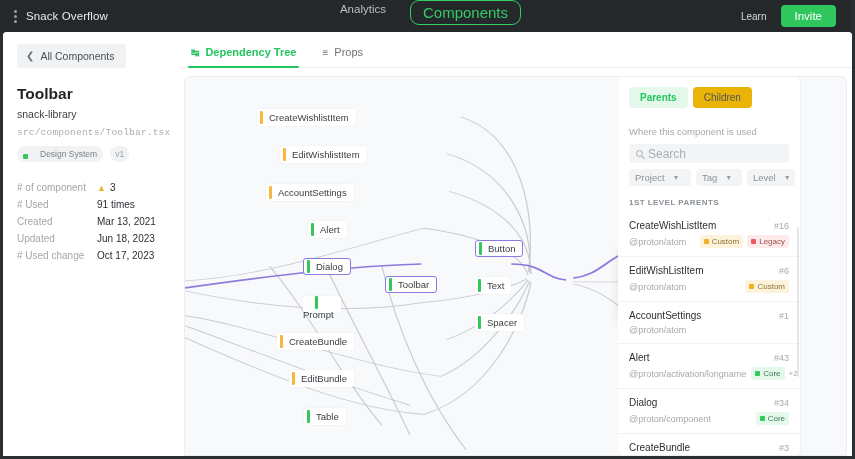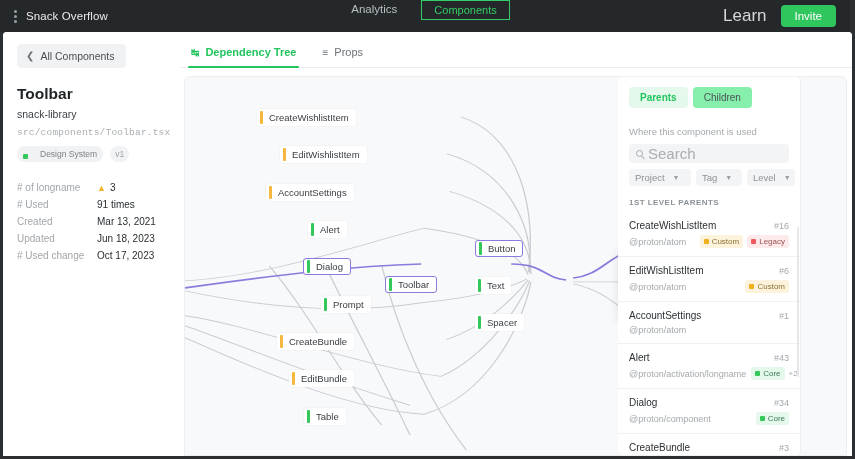--- a/index.html
+++ b/index.html
@@ -17,26 +17,26 @@
     display: flex; align-items: center;
   }
   #brand { display: flex; align-items: center; gap: 9px; margin-left: 14px; }
   .kebab { display: flex; flex-direction: column; gap: 2px; width: 3px; }
   .kebab i { display: block; width: 3px; height: 3px; border-radius: 50%; background: #9aa0a3; }
   #brand-name { color: #e8eaeb; font-size: 11.5px; letter-spacing: .1px; }
   #topnav { position: absolute; left: 0; top: 0; width: 855px; height: 32px;
             display: flex; align-items: flex-start; justify-content: center; gap: 18px; }
   .topnav-link { color: #b9bec1; font-size: 11.5px; padding: 3px 6px; }
   .topnav-pill {
-    color: #33cc66; font-size: 11px; border: 1px solid #33cc66;
-    border-radius: 0; padding: 3px 12px;
+    color: #33cc66; font-size: 15px; border: 1px solid #33cc66;
+    border-radius: 9px; padding: 3px 12px;
   }
   #topright { position: absolute; right: 14px; top: 0; height: 32px;
               display: flex; align-items: center; gap: 14px; }
-  #learn-link { color: #d6d9da; font-size: 17px; margin-left: 39px; }
+  #learn-link { color: #d6d9da; font-size: 10px; margin-left: 39px; }
   #invite-btn {
     background: #2fc65e; color: #ffffff; font-size: 11.5px;
     border: none; border-radius: 4px; padding: 5px 14px; cursor: pointer;
   }
 
   
   #app {
     position: absolute; left: 3px; top: 32px; width: 849px; height: 424px;
     background: #ffffff; border-radius: 4px 4px 0 0; overflow: hidden;
   }
@@ -115,32 +115,32 @@
 
   
   #right-panel {
     position: absolute; left: 437px; top: 44px; width: 183px; bottom: 0;
     background: #ffffff; border: 1px solid #eef0f2; border-left: none;
     border-radius: 5px; overflow: hidden;
   }
   #rp-inner { padding: 10px 11px 0 11px; }
   #rp-tabs { display: flex; gap: 5px; }
   .rp-tab { font-size: 10px; padding: 5px 11px; border-radius: 4px;
-            background: #86efac; color: #4e5459; cursor: pointer; }
+            background: #eab308; color: #4e5459; cursor: pointer; }
   .rp-tab.active { background: #e4f8ec; color: #22c55e; font-weight: bold; }
   #rp-caption { margin-top: 18px; font-size: 9.5px; color: #a4a9ad; }
   #rp-search {
     margin-top: 7px; height: 19px; background: #f2f4f5; border-radius: 4px;
     display: flex; align-items: center; gap: 5px; padding: 0 7px;
   }
   .mag { width: 7px; height: 7px; border: 1.2px solid #a9aeb2; border-radius: 50%;
          position: relative; flex: none; }
   .mag::after { content: ""; position: absolute; right: -3px; bottom: -2px; width: 4px;
                 height: 1.2px; background: #a9aeb2; transform: rotate(45deg); }
-  #rp-search-text { font-size: 15px; color: #a9aeb2; }
+  #rp-search-text { font-size: 12px; color: #a9aeb2; }
   #rp-filters { margin-top: 6px; display: flex; gap: 5px; }
   .filter {
     flex: none; height: 17px; background: #f2f4f5; border-radius: 4px;
     display: flex; align-items: center; gap: 8px; padding: 0 6px;
     font-size: 9.5px; color: #8d9296; cursor: pointer;
   }
   .caret { font-size: 7px; color: #9aa0a4; }
   #rp-section { margin-top: 12px; font-size: 8px; font-weight: bold;
                 letter-spacing: .45px; color: #8c9297; }
   #rp-list { margin-top: 5px; }
@@ -198,21 +198,21 @@
     <div id="comp-path">src/components/Toolbar.tsx</div>
     <div id="comp-badges">
       <span class="badge">
         <span class="dot" style="background:#34c759"></span>
         <span>Design System</span>
       </span>
       <span class="badge plain">v1</span>
     </div>
     <div id="stats">
       <div class="stat-row">
-        <span class="stat-label"># of longname</span>
+        <span class="stat-label"># of component</span>
         <span class="stat-value">
           <span class="warn-ico">▲</span>
           <span>3</span>
         </span>
       </div>
       <div class="stat-row">
         <span class="stat-label"># Used</span>
         <span class="stat-value">91 times</span>
       </div>
       <div class="stat-row">
@@ -289,21 +289,21 @@
           <span>Alert</span>
         </div>
       <div class="node sel" style="left:118px; top:181px;">
           <span class="bar" style="background:#34c759"></span>
           <span>Dialog</span>
         </div>
       <div class="node sel" style="left:200px; top:199px;">
           <span class="bar" style="background:#34c759"></span>
           <span>Toolbar</span>
         </div>
-      <div class="node" style="left:136px; top:219px;">
+      <div class="node" style="left:118px; top:219px;flex-direction:column;">
           <span class="bar" style="background:#34c759"></span>
           <span>Prompt</span>
         </div>
       <div class="node" style="left:92px;  top:256px;">
           <span class="bar" style="background:#f5b73d"></span>
           <span>CreateBundle</span>
         </div>
       <div class="node" style="left:104px; top:293px;">
           <span class="bar" style="background:#f5b73d"></span>
           <span>EditBundle</span>

